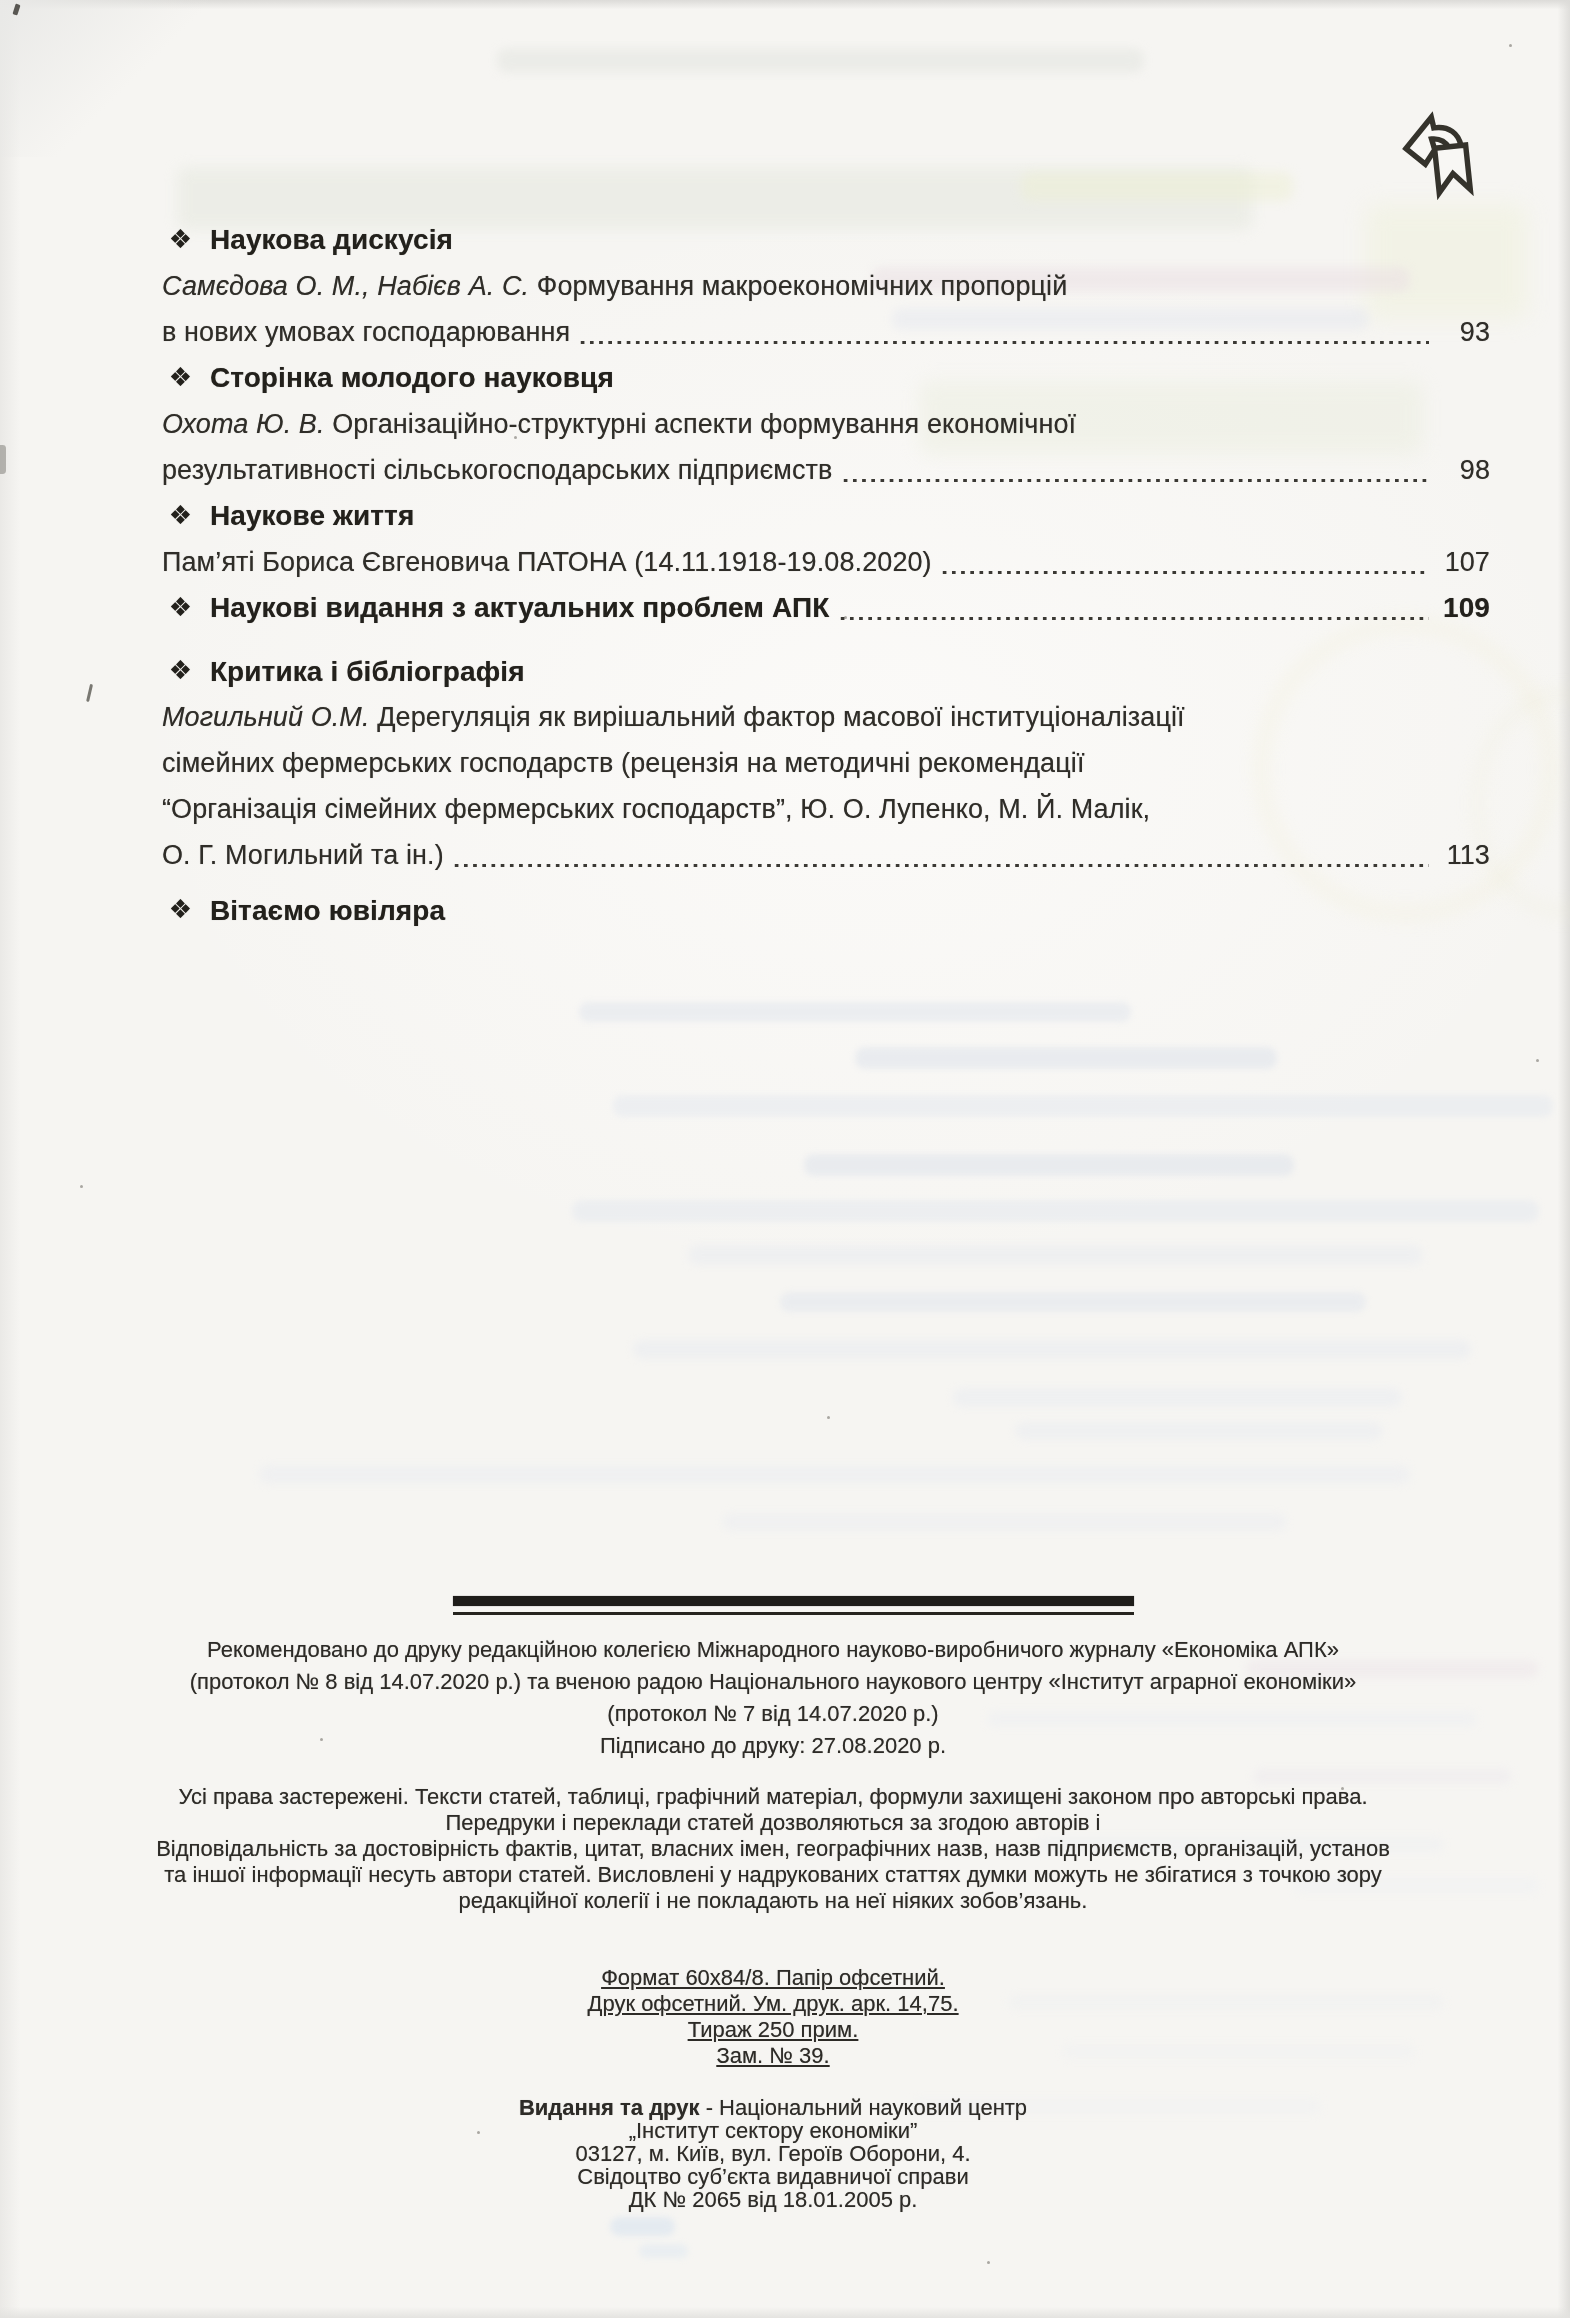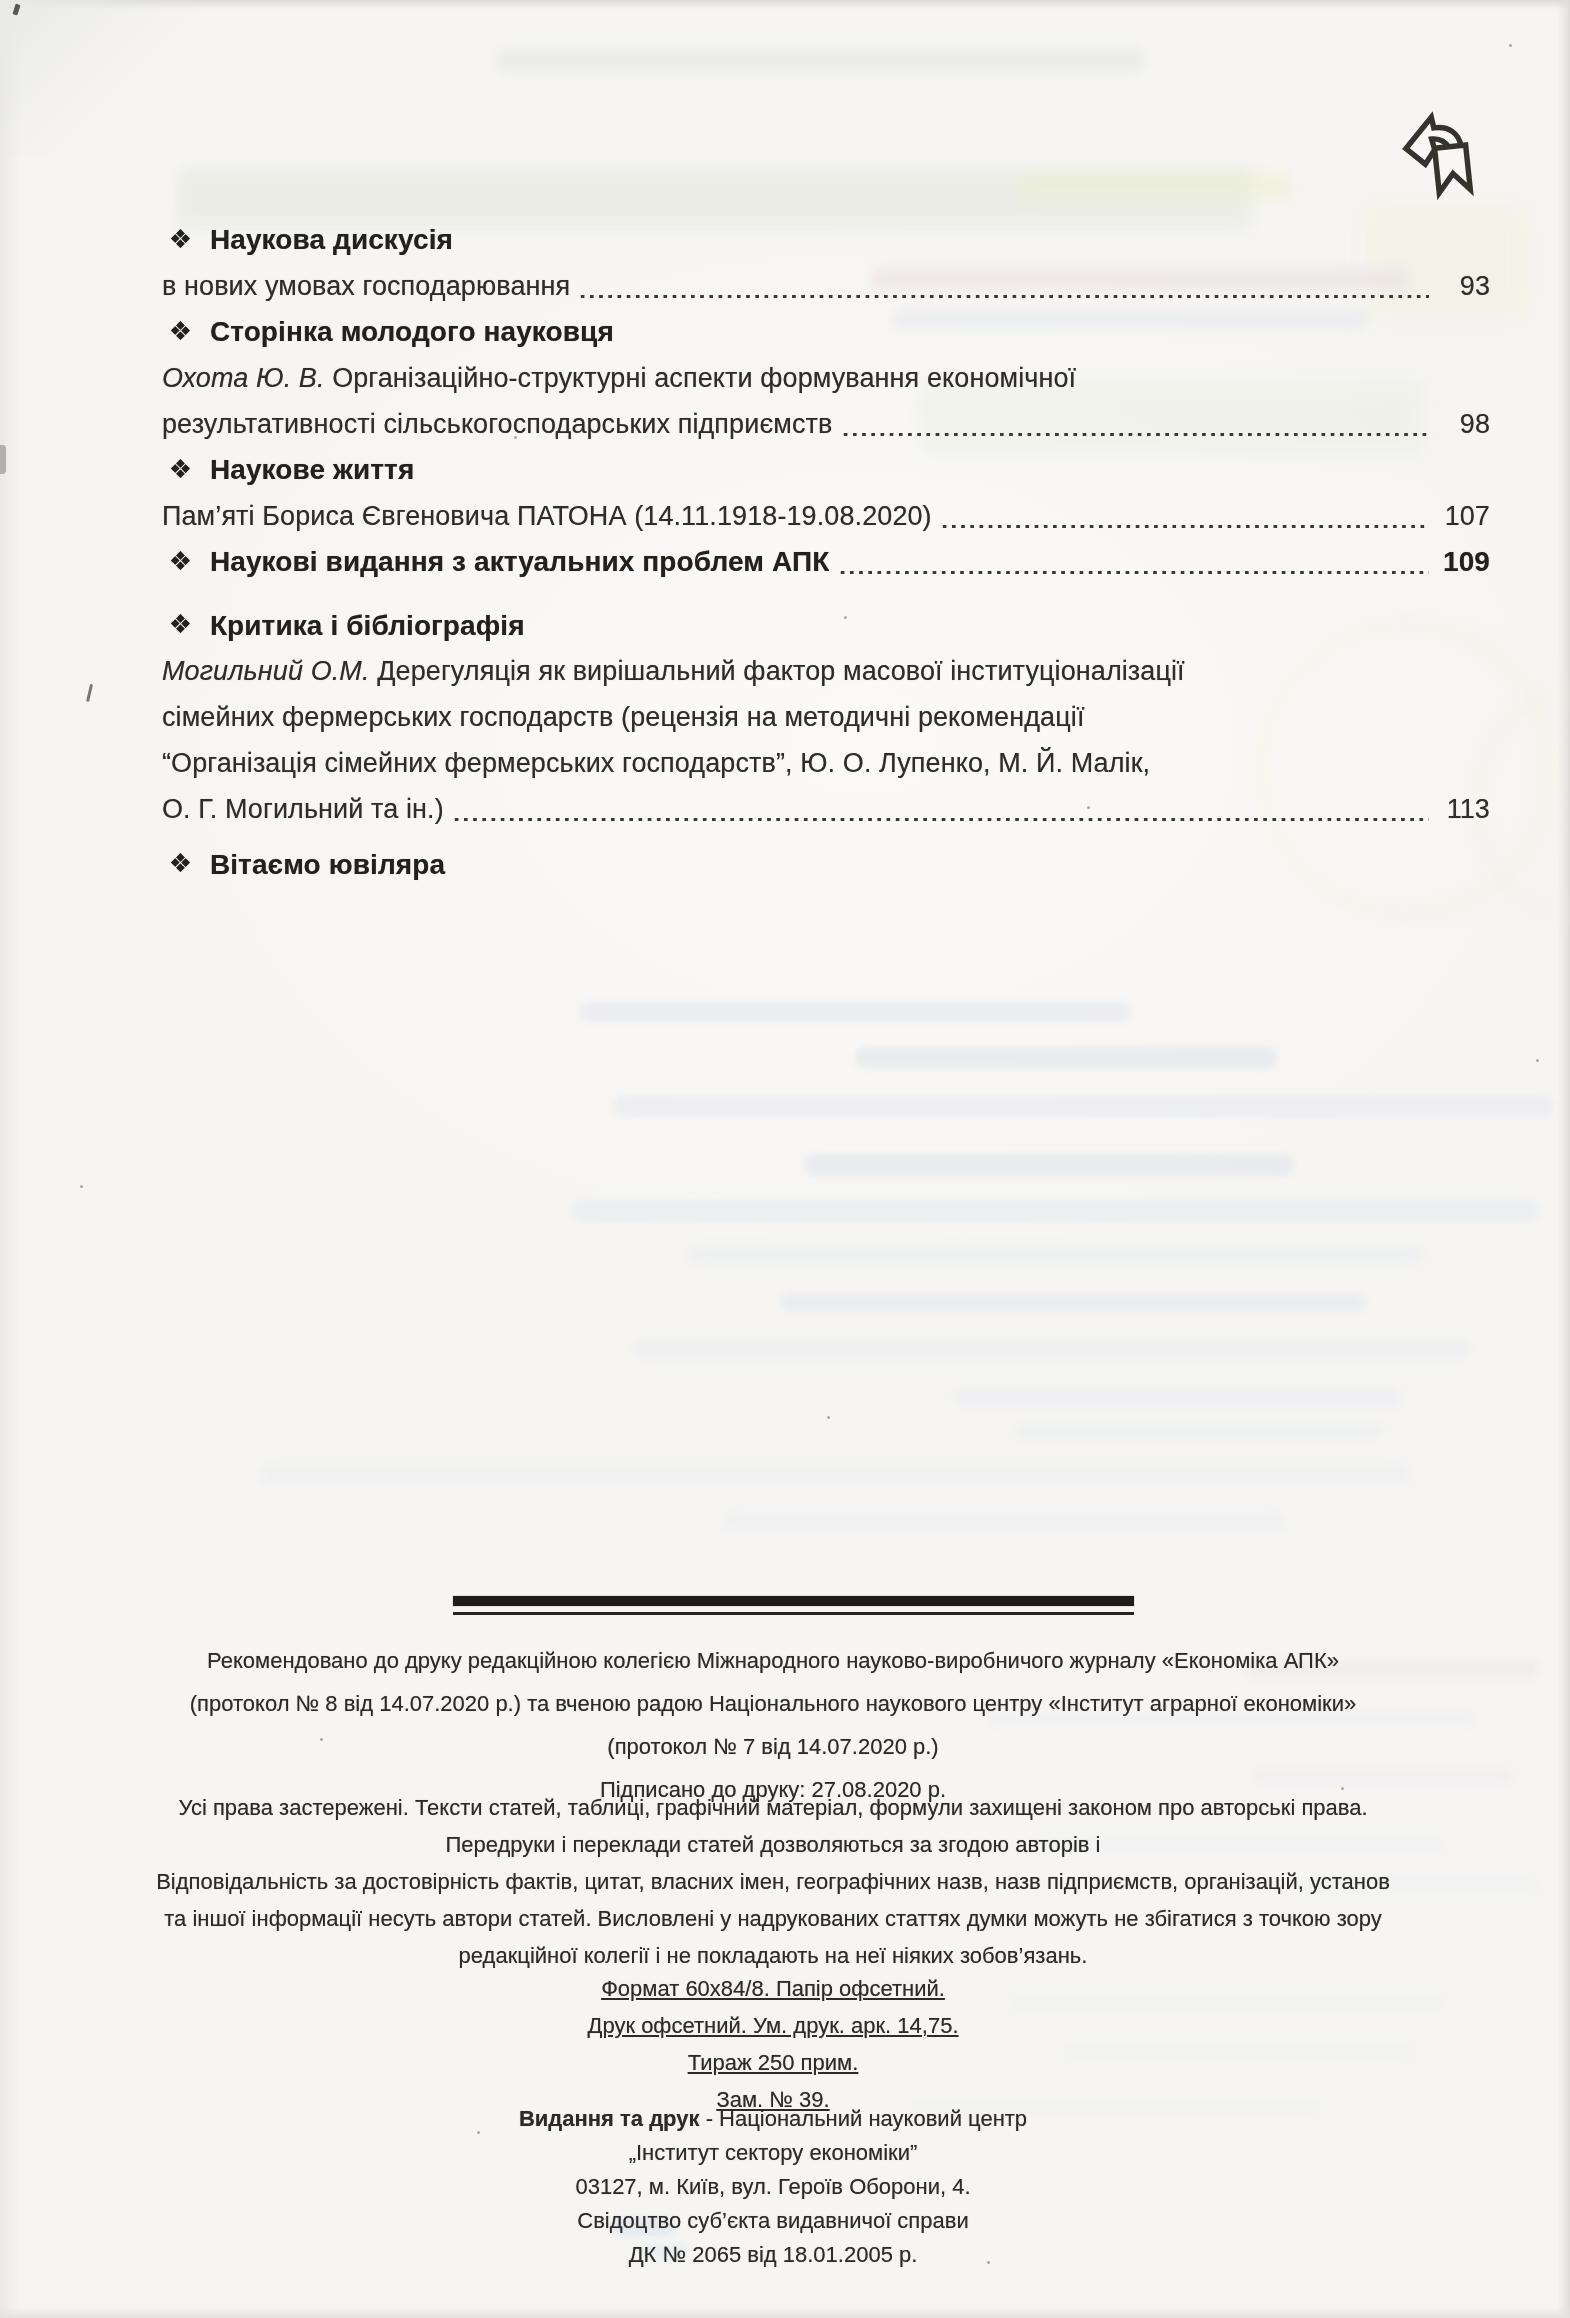--- a/index.html
+++ b/index.html
@@ -32,21 +32,21 @@
     background-size:9.2px 5.4px;background-repeat:repeat-x;
     background-position:left calc(50% + 10.2px);}
   .pg{min-width:52px;text-align:right;}
   
   .divider{position:absolute;left:453px;top:1596px;width:681px;}
   .divider .bar1{height:9.5px;background:#1f1d1a;box-shadow:0 0 0.7px #1f1d1a;}
   .divider .bar2{height:3.4px;margin-top:6.1px;background:#26241f;}
   
   .imprint{position:absolute;left:0;width:1546px;text-align:center;color:#2d2b27;
     font-size:22px;text-shadow:0 0 0.7px rgba(47,45,40,.5);}
-  .imprint p{margin:11px;}
+  .imprint p{margin:0;}
   #imp-approval{top:1634px;line-height:32px;}
   #imp-rights{top:1784px;line-height:26px;}
   #imp-format{top:1965px;line-height:26px;text-decoration:underline;}
   #imp-publisher{top:2096px;line-height:23px;}
   
   .artifacts i{position:absolute;display:block;border-radius:9.5px;pointer-events:none;}
   .ring{position:absolute;border-radius:50%;pointer-events:none;}
   #ring1{left:1253px;top:616px;width:272px;height:272px;border:17.7px solid rgba(238,235,205,.55);filter:blur(8.2px);opacity:.4;}
   #ring2{left:1471px;top:688px;width:157px;height:204px;border:13.6px solid rgba(236,233,210,.5);filter:blur(8.2px);opacity:.4;}
   .tick{position:absolute;pointer-events:none;}
@@ -120,20 +120,23 @@
       <path d="M56 62 L102 62 L102 128 L79 102 L56 128 Z"></path>
     </g>
   </svg>
 
   <nav class="toc" id="toc">
       <div class="toc-heading s0">
         <span class="bullet">❖</span>
         <span class="hlabel">Наукова дискусія</span>
       </div>
       <div class="toc-line">
+        <span class="t"><em>Самєдова О. М., Набієв А. С. </em>Формування макроекономічних пропорцій</span>
+      </div>
+      <div class="toc-line">
         <span class="t">в нових умовах господарювання</span>
         <span class="leader"></span>
         <span class="pg">93</span>
       </div>
       <div class="toc-heading s1">
         <span class="bullet">❖</span>
         <span class="hlabel">Сторінка молодого науковця</span>
       </div>
       <div class="toc-line">
         <span class="t"><em>Охота Ю. В. </em>Організаційно-структурні аспекти формування економічної</span>

